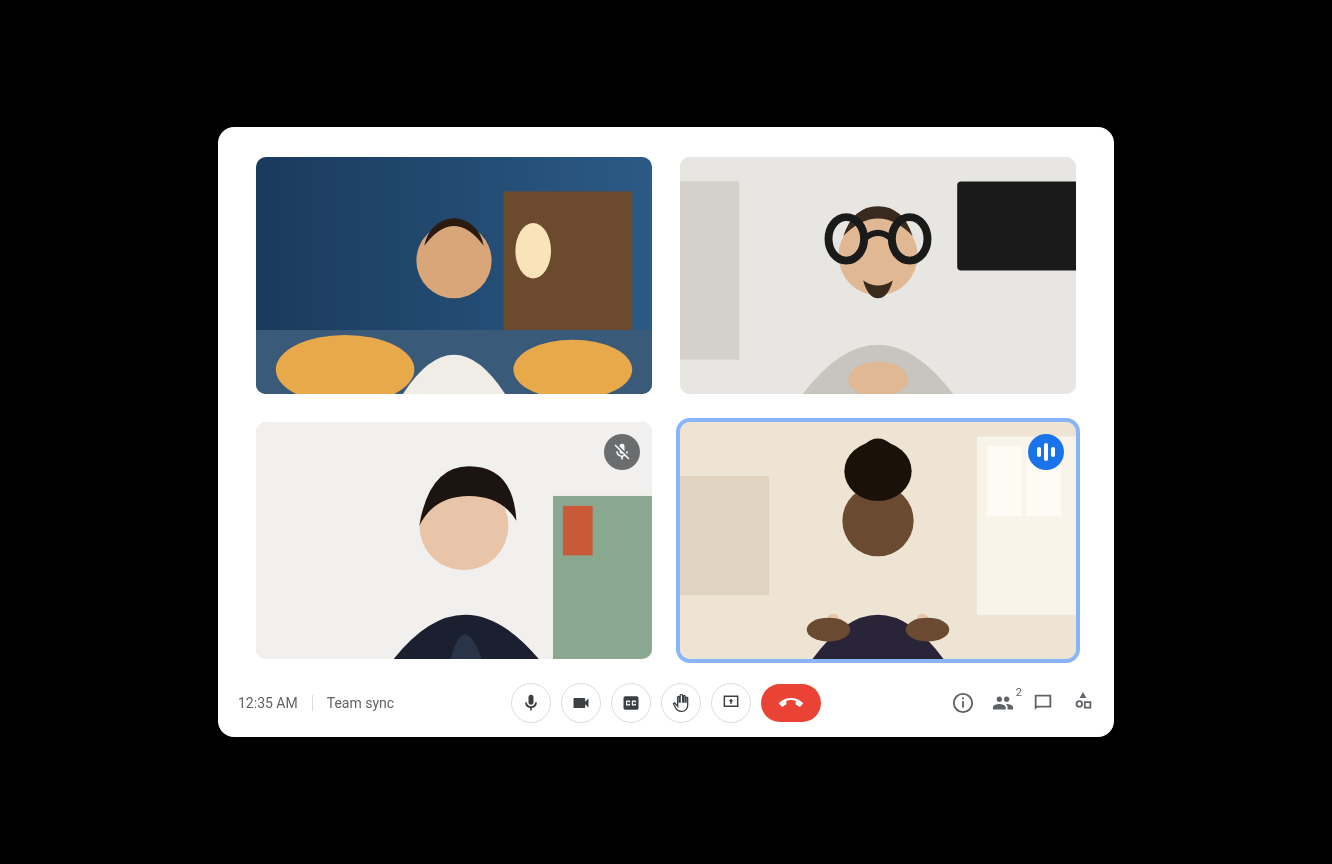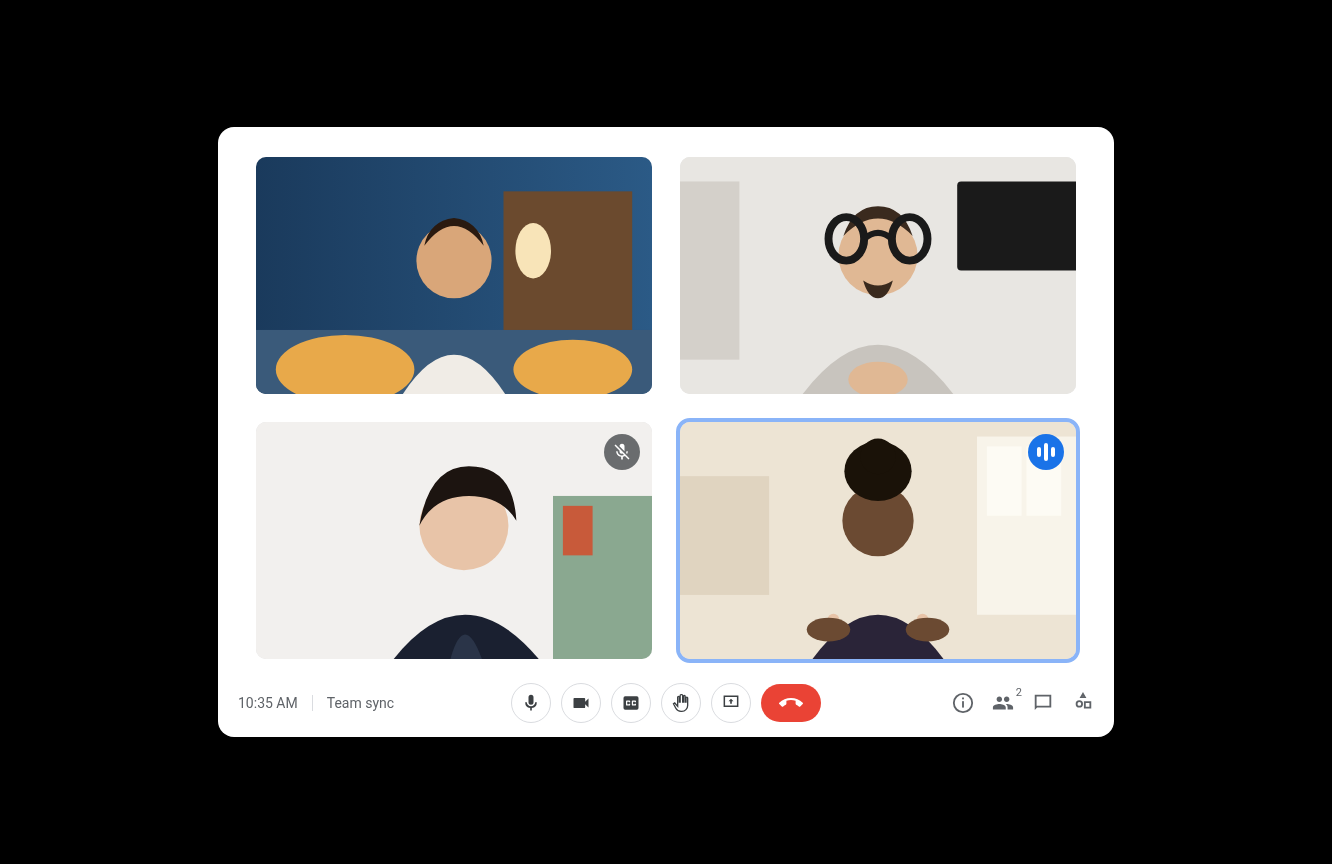--- a/index.html
+++ b/index.html
@@ -178,21 +178,21 @@
         <span></span>
           <span></span>
           <span></span>
       </div>
     </div>
 
   </div>
 
   <div class="bottom-bar">
     <div class="meeting-info">
-      <span>10:35 AM</span>
+      <span>12:35 AM</span>
       <span class="divider"></span>
       <span>Team sync</span>
     </div>
 
     <div class="center-controls">
       <button class="ctrl" title="Microphone">
         <svg viewBox="0 0 24 24">
             <path d="M12 14a3 3 0 003-3V5a3 3 0 00-6 0v6a3 3 0 003 3zm5-3a5 5 0 01-10 0H5a7 7 0 006 6.92V21h2v-3.08A7 7 0 0019 11h-2z"></path>
           </svg>
       </button>

